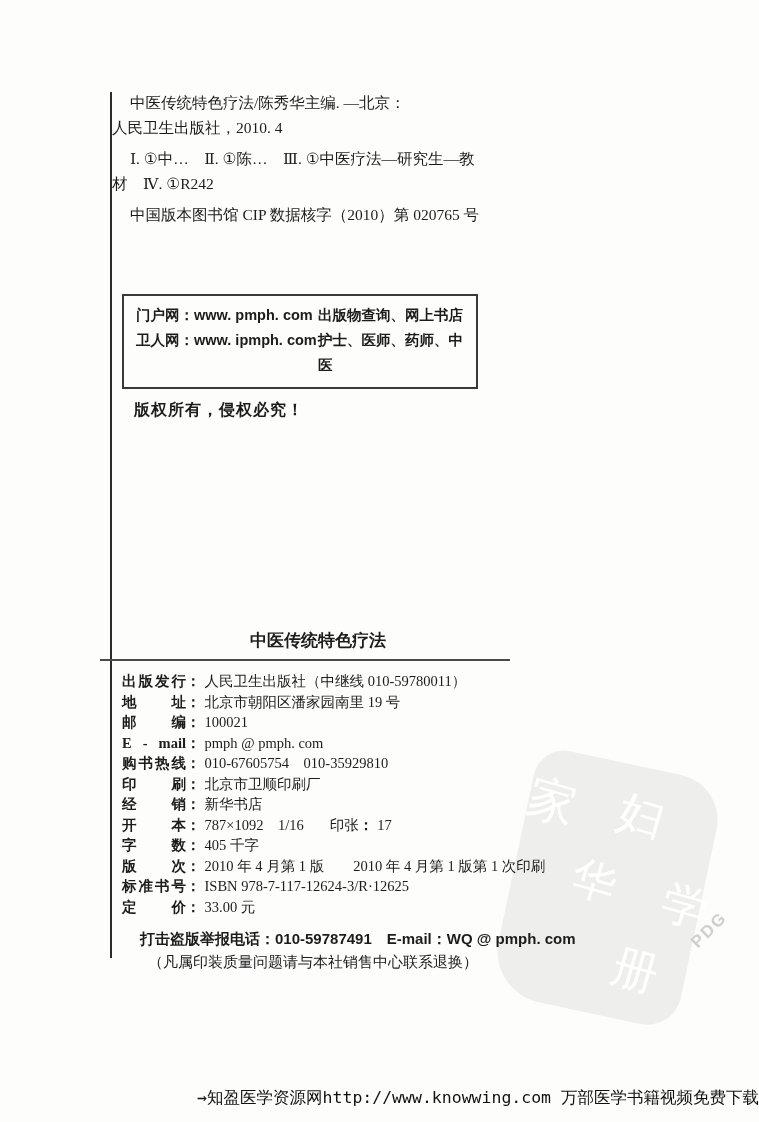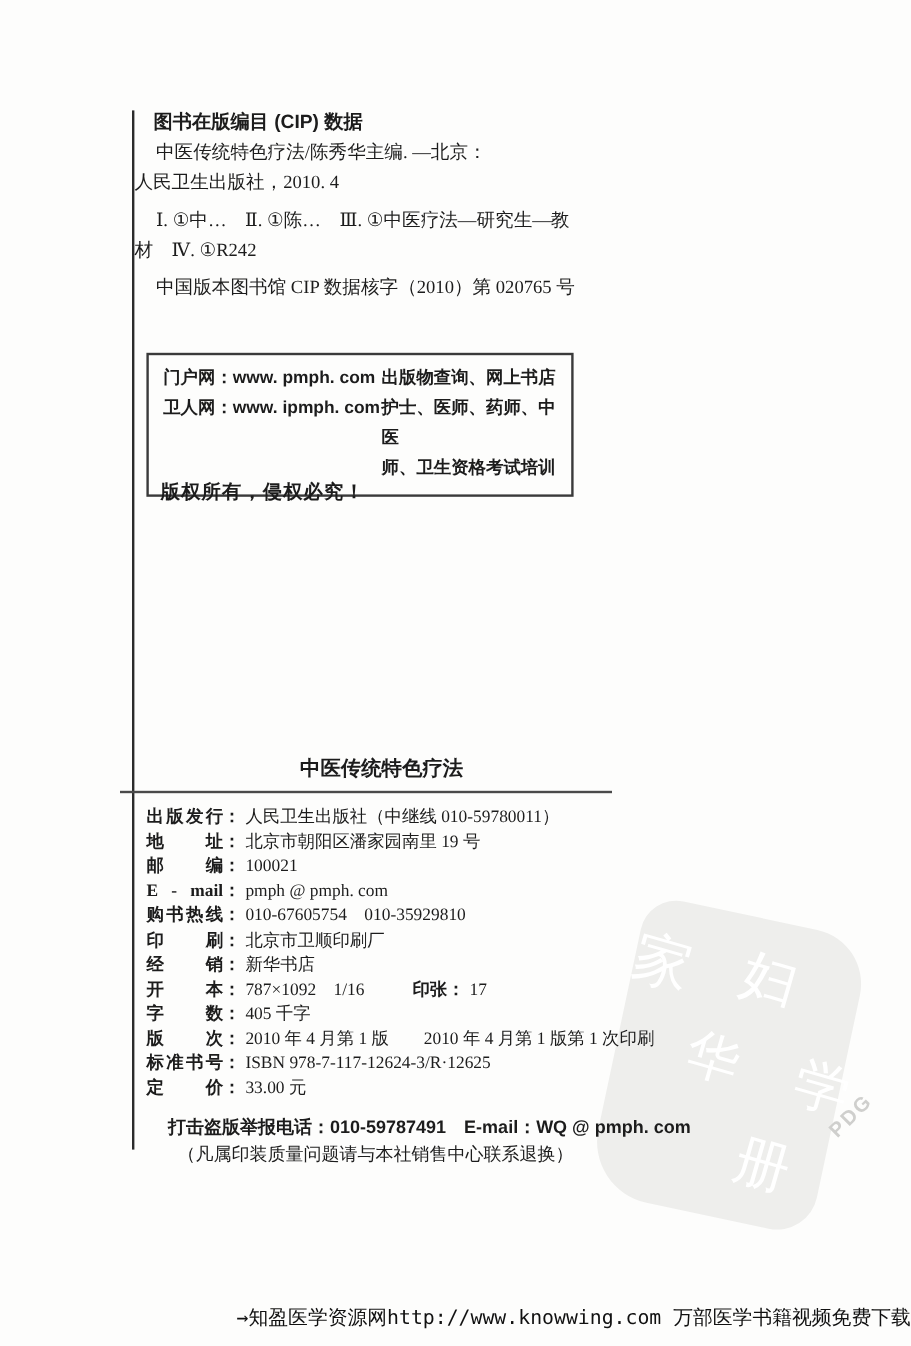--- a/index.html
+++ b/index.html
@@ -38,21 +38,21 @@
   
   .book-title{left:118px;top:629px;width:400px;text-align:center;font-weight:bold;
     font-size:17px;z-index:2;font-family:"Liberation Sans","DejaVu Sans",sans-serif;}
   .title-rule{left:100px;top:659px;width:410px;height:2px;background:#4a4a4a;z-index:2;}
 
   .fields{left:122px;top:671px;width:430px;font-size:14.5px;z-index:2;}
   .field-row{height:20.5px;line-height:20.5px;white-space:nowrap;}
   .flabel{display:inline-block;width:64px;font-weight:bold;text-align:justify;
     text-align-last:justify;-moz-text-align-last:justify;vertical-align:bottom;}
   .fcolon{font-weight:bold;margin-right:4px;}
-  .flabel2{font-weight:bold;margin-left:40px;}
+  .flabel2{font-weight:normal;margin-left:26px;}
   .piracy{left:140px;top:930px;font-weight:bold;font-size:15px;z-index:2;
     font-family:"Liberation Sans","DejaVu Sans",sans-serif;}
   .quality{left:113px;top:953px;width:400px;text-align:center;font-size:15px;z-index:2;}
 
   
   .wm-blob{left:512px;top:762px;width:190px;height:252px;background:#eeeeec;
     transform:rotate(12deg);border-radius:30px 46px 34px 52px;z-index:1;}
   .wm-glyph{color:#ffffff;z-index:1;font-weight:400;
     font-family:"Liberation Serif","DejaVu Serif",serif;}
   .g0{left:528px;top:770px;font-size:48px;transform:rotate(16deg);}
@@ -67,38 +67,36 @@
   
   .footer{left:0;top:1087px;width:759px;text-align:right;font-size:16.5px;color:#111;z-index:2;
     font-family:"DejaVu Sans Mono","Liberation Mono",monospace;}
 </style>
 </head>
 <body>
 
 <div class="abs vrule"></div>
 
 <div class="abs cip">
-  <p class="cip-heading">图书在版编目 (CIP) 数据</p>
   <p class="ind">中医传统特色疗法/陈秀华主编. —北京：</p>
   <p>人民卫生出版社，2010. 4</p>
   <p class="ind gap">Ⅰ. ①中…　Ⅱ. ①陈…　Ⅲ. ①中医疗法—研究生—教</p>
   <p>材　Ⅳ. ①R242</p>
   <p class="ind gap">中国版本图书馆 CIP 数据核字（2010）第 020765 号</p>
 </div>
 
 <div class="abs info-box">
   <div class="box-row">
     <span class="box-left"><span>门户网：</span><span>www. pmph. com</span></span>
     <span class="box-desc">出版物查询、网上书店</span>
   </div>
   <div class="box-row">
     <span class="box-left"><span>卫人网：</span><span>www. ipmph. com</span></span>
     <span class="box-desc">护士、医师、药师、中医</span>
   </div>
-  <div class="box-cont">师、卫生资格考试培训</div>
 </div>
 
 <div class="abs copyright">版权所有，侵权必究！</div>
 
 <div class="abs book-title">中医传统特色疗法</div>
 <div class="abs title-rule"></div>
 
 <div class="abs fields">
   <div class="field-row"><span class="flabel">出版发行</span><span class="fcolon">：</span><span>人民卫生出版社（中继线 010-59780011）</span></div>
   <div class="field-row"><span class="flabel">地址</span><span class="fcolon">：</span><span>北京市朝阳区潘家园南里 19 号</span></div>

